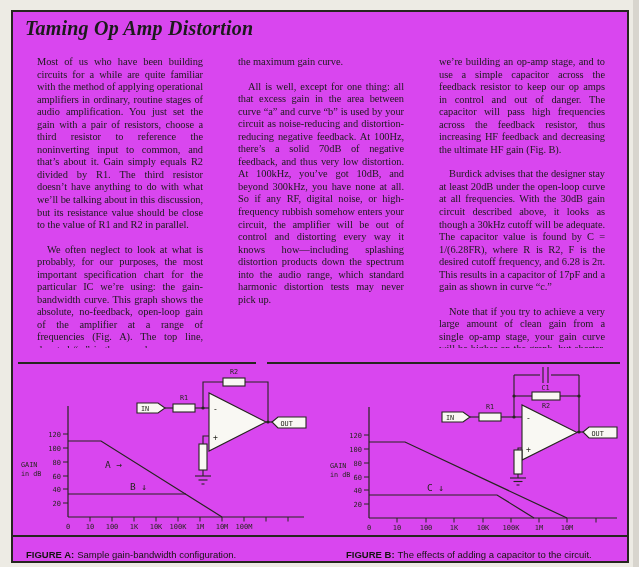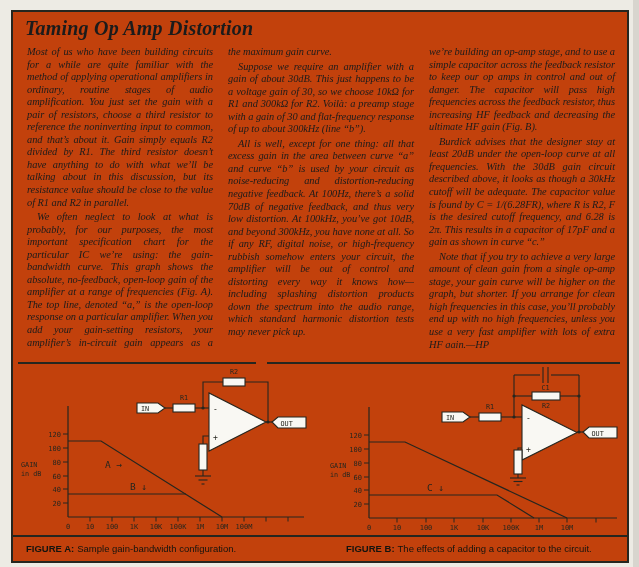--- a/index.html
+++ b/index.html
@@ -4,45 +4,45 @@
 <style>
   html,body{margin:0;padding:0;}
   body{
     width:639px;height:567px;position:relative;overflow:hidden;
     background:#edebe4;color:#1b1b1b;
     font-family:"Liberation Serif", serif;
   }
   .scan-edge{position:absolute;right:0;top:0;width:6px;height:100%;background:#c3c0b7;opacity:.5;}
   .sheet{
     position:absolute;left:11px;top:10px;width:614px;height:549px;
-    border:2px solid #26261f;background:#c2410c;
+    border:2px solid #26261f;background:#d946ef;
   }
   .title{
     font-family:"Liberation Serif", serif;font-style:italic;font-weight:bold;
     font-size:20px;letter-spacing:.2px;padding:5px 0 4px 12px;
   }
   .cols{
     display:flex;gap:11px;padding:0 10px 0 12px;height:304px;overflow:hidden;
     text-align:justify;font-size:10.4px;line-height:12.55px;letter-spacing:-0.05px;
   }
   .col{flex:1;min-width:0;}
-  .col p{margin:2px;font-style:italic;}
+  .col p{margin:12px;}
   .col p + p{text-indent:10px;}
   .fig-rule{position:absolute;height:2px;background:#26261f;top:350px;}
   .fig-rule-a{left:5px;width:238px;}
   .fig-rule-b{left:254px;width:353px;}
   .figsvg{position:absolute;top:348px;}
   .figsvg-a{left:6px;}
   .figsvg-b{left:316px;}
   .capbar{
     position:absolute;left:0;bottom:0;width:100%;height:24px;
     border-top:2px solid #26261f;
     font-family:"Liberation Sans", sans-serif;font-size:9.5px;color:#14140f;
   }
-  .cap{position:absolute;top:6px;white-space:nowrap;text-align:center;}
+  .cap{position:absolute;top:12px;white-space:nowrap;text-align:center;}
   .cap-a{left:13px;}
   .cap-b{left:317px;margin-left:16px;}
   .cap .lbl{font-weight:bold;}
   .cap .txt{margin-left:3px;}
   svg .wire{stroke:#26261f;stroke-width:1.1;fill:none;}
   svg .comp{stroke:#26261f;stroke-width:1.1;fill:#f9f8f3;}
   svg .axis{stroke:#26261f;stroke-width:1.2;fill:none;}
   svg .tick{stroke:#26261f;stroke-width:1;fill:none;}
   svg .curve{stroke:#26261f;stroke-width:1.2;fill:none;}
   svg text{fill:#26261f;font-family:"DejaVu Sans Mono", monospace;}
@@ -60,21 +60,20 @@
 
   <div class="title">Taming Op Amp Distortion</div>
 
   <div class="cols">
     <div class="col">
       <p>Most of us who have been building circuits for a while are quite familiar with the method of applying operational amplifiers in ordinary, routine stages of audio amplification. You just set the gain with a pair of resistors, choose a third resistor to reference the noninverting input to common, and that’s about it. Gain simply equals R2 divided by R1. The third resistor doesn’t have anything to do with what we’ll be talking about in this discussion, but its resistance value should be close to the value of R1 and R2 in parallel.</p>
       <p>We often neglect to look at what is probably, for our purposes, the most important specification chart for the particular IC we’re using: the gain-bandwidth curve. This graph shows the absolute, no-feedback, open-loop gain of the amplifier at a range of frequencies (Fig. A). The top line, denoted “a,” is the open-loop response on a particular amplifier. When you add your gain-setting resistors, your amplifier’s in-circuit gain appears as a horizontal line under</p>
     </div>
     <div class="col">
       <p>the maximum gain curve.</p>
-      <p>Suppose we require an amplifier with a gain of about 30dB. This just happens to be a voltage gain of 30, so we choose 10kΩ for R1 and 300kΩ for R2. Voilà: a preamp stage with a gain of 30 and flat-frequency response of up to about 300kHz (line “b”).</p>
       <p>All is well, except for one thing: all that excess gain in the area between curve “a” and curve “b” is used by your circuit as noise-reducing and distortion-reducing negative feedback. At 100Hz, there’s a solid 70dB of negative feedback, and thus very low distortion. At 100kHz, you’ve got 10dB, and beyond 300kHz, you have none at all. So if any RF, digital noise, or high-frequency rubbish somehow enters your circuit, the amplifier will be out of control and distorting every way it knows how—including splashing distortion products down the spectrum into the audio range, which standard harmonic distortion tests may never pick up.</p>
     </div>
     <div class="col">
       <p>we’re building an op-amp stage, and to use a simple capacitor across the feedback resistor to keep our op amps in control and out of danger. The capacitor will pass high frequencies across the feedback resistor, thus increasing HF feedback and decreasing the ultimate HF gain (Fig. B).</p>
       <p>Burdick advises that the designer stay at least 20dB under the open-loop curve at all frequencies. With the 30dB gain circuit described above, it looks as though a 30kHz cutoff will be adequate. The capacitor value is found by C = 1/(6.28FR), where R is R2, F is the desired cutoff frequency, and 6.28 is 2π. This results in a capacitor of 17pF and a gain as shown in curve “c.”</p>
       <p>Note that if you try to achieve a very large amount of clean gain from a single op-amp stage, your gain curve will be higher on the graph, but shorter. If you arrange for clean high frequencies in this case, you’ll probably end up with no high frequencies, unless you use a very fast amplifier with lots of extra HF gain.—HP</p>
     </div>
   </div>
 
   <div class="fig-rule fig-rule-a"></div>

